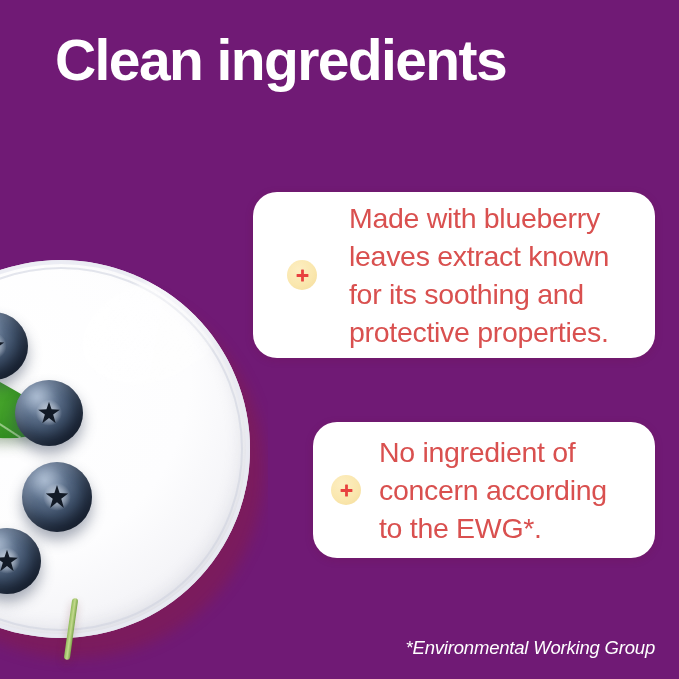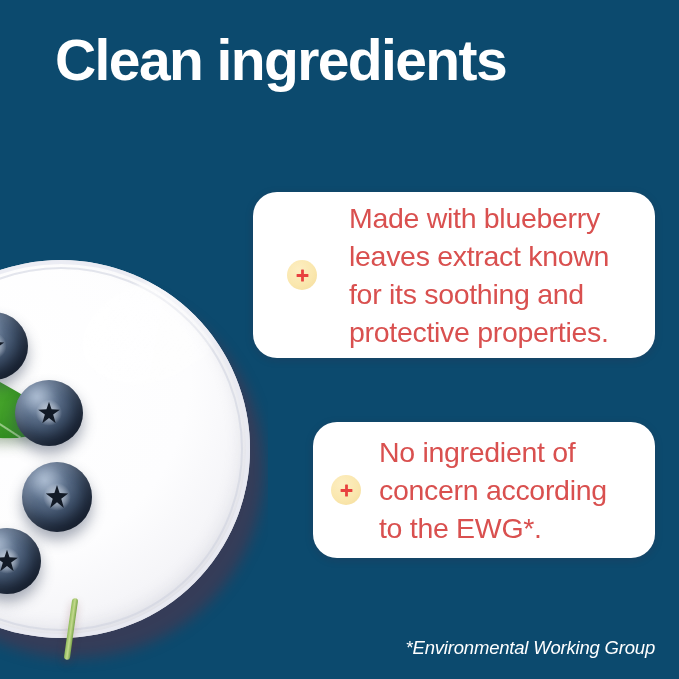--- a/index.html
+++ b/index.html
@@ -192,21 +192,21 @@
     font-style: italic;
     font-weight: normal;
     color: #ffffff;
     letter-spacing: -0.2px;
     white-space: nowrap;
   }
 </style>
 </head>
 <body>
 
-<div id="stage" style="background: #0c4a6e;">
+<div id="stage" style="background: #701a75;">
 
   <div id="page-title">Clean ingredients</div>
 
   <div id="photo">
     <div class="dish-shadow"></div>
     <div class="dish">
       <div class="dish-rim"></div>
       <div class="dish-gloss"></div>
 
       <div class="leaf" style="left:-10px; top:98px; width:186px; height:74px; transform:rotate(33deg);">

